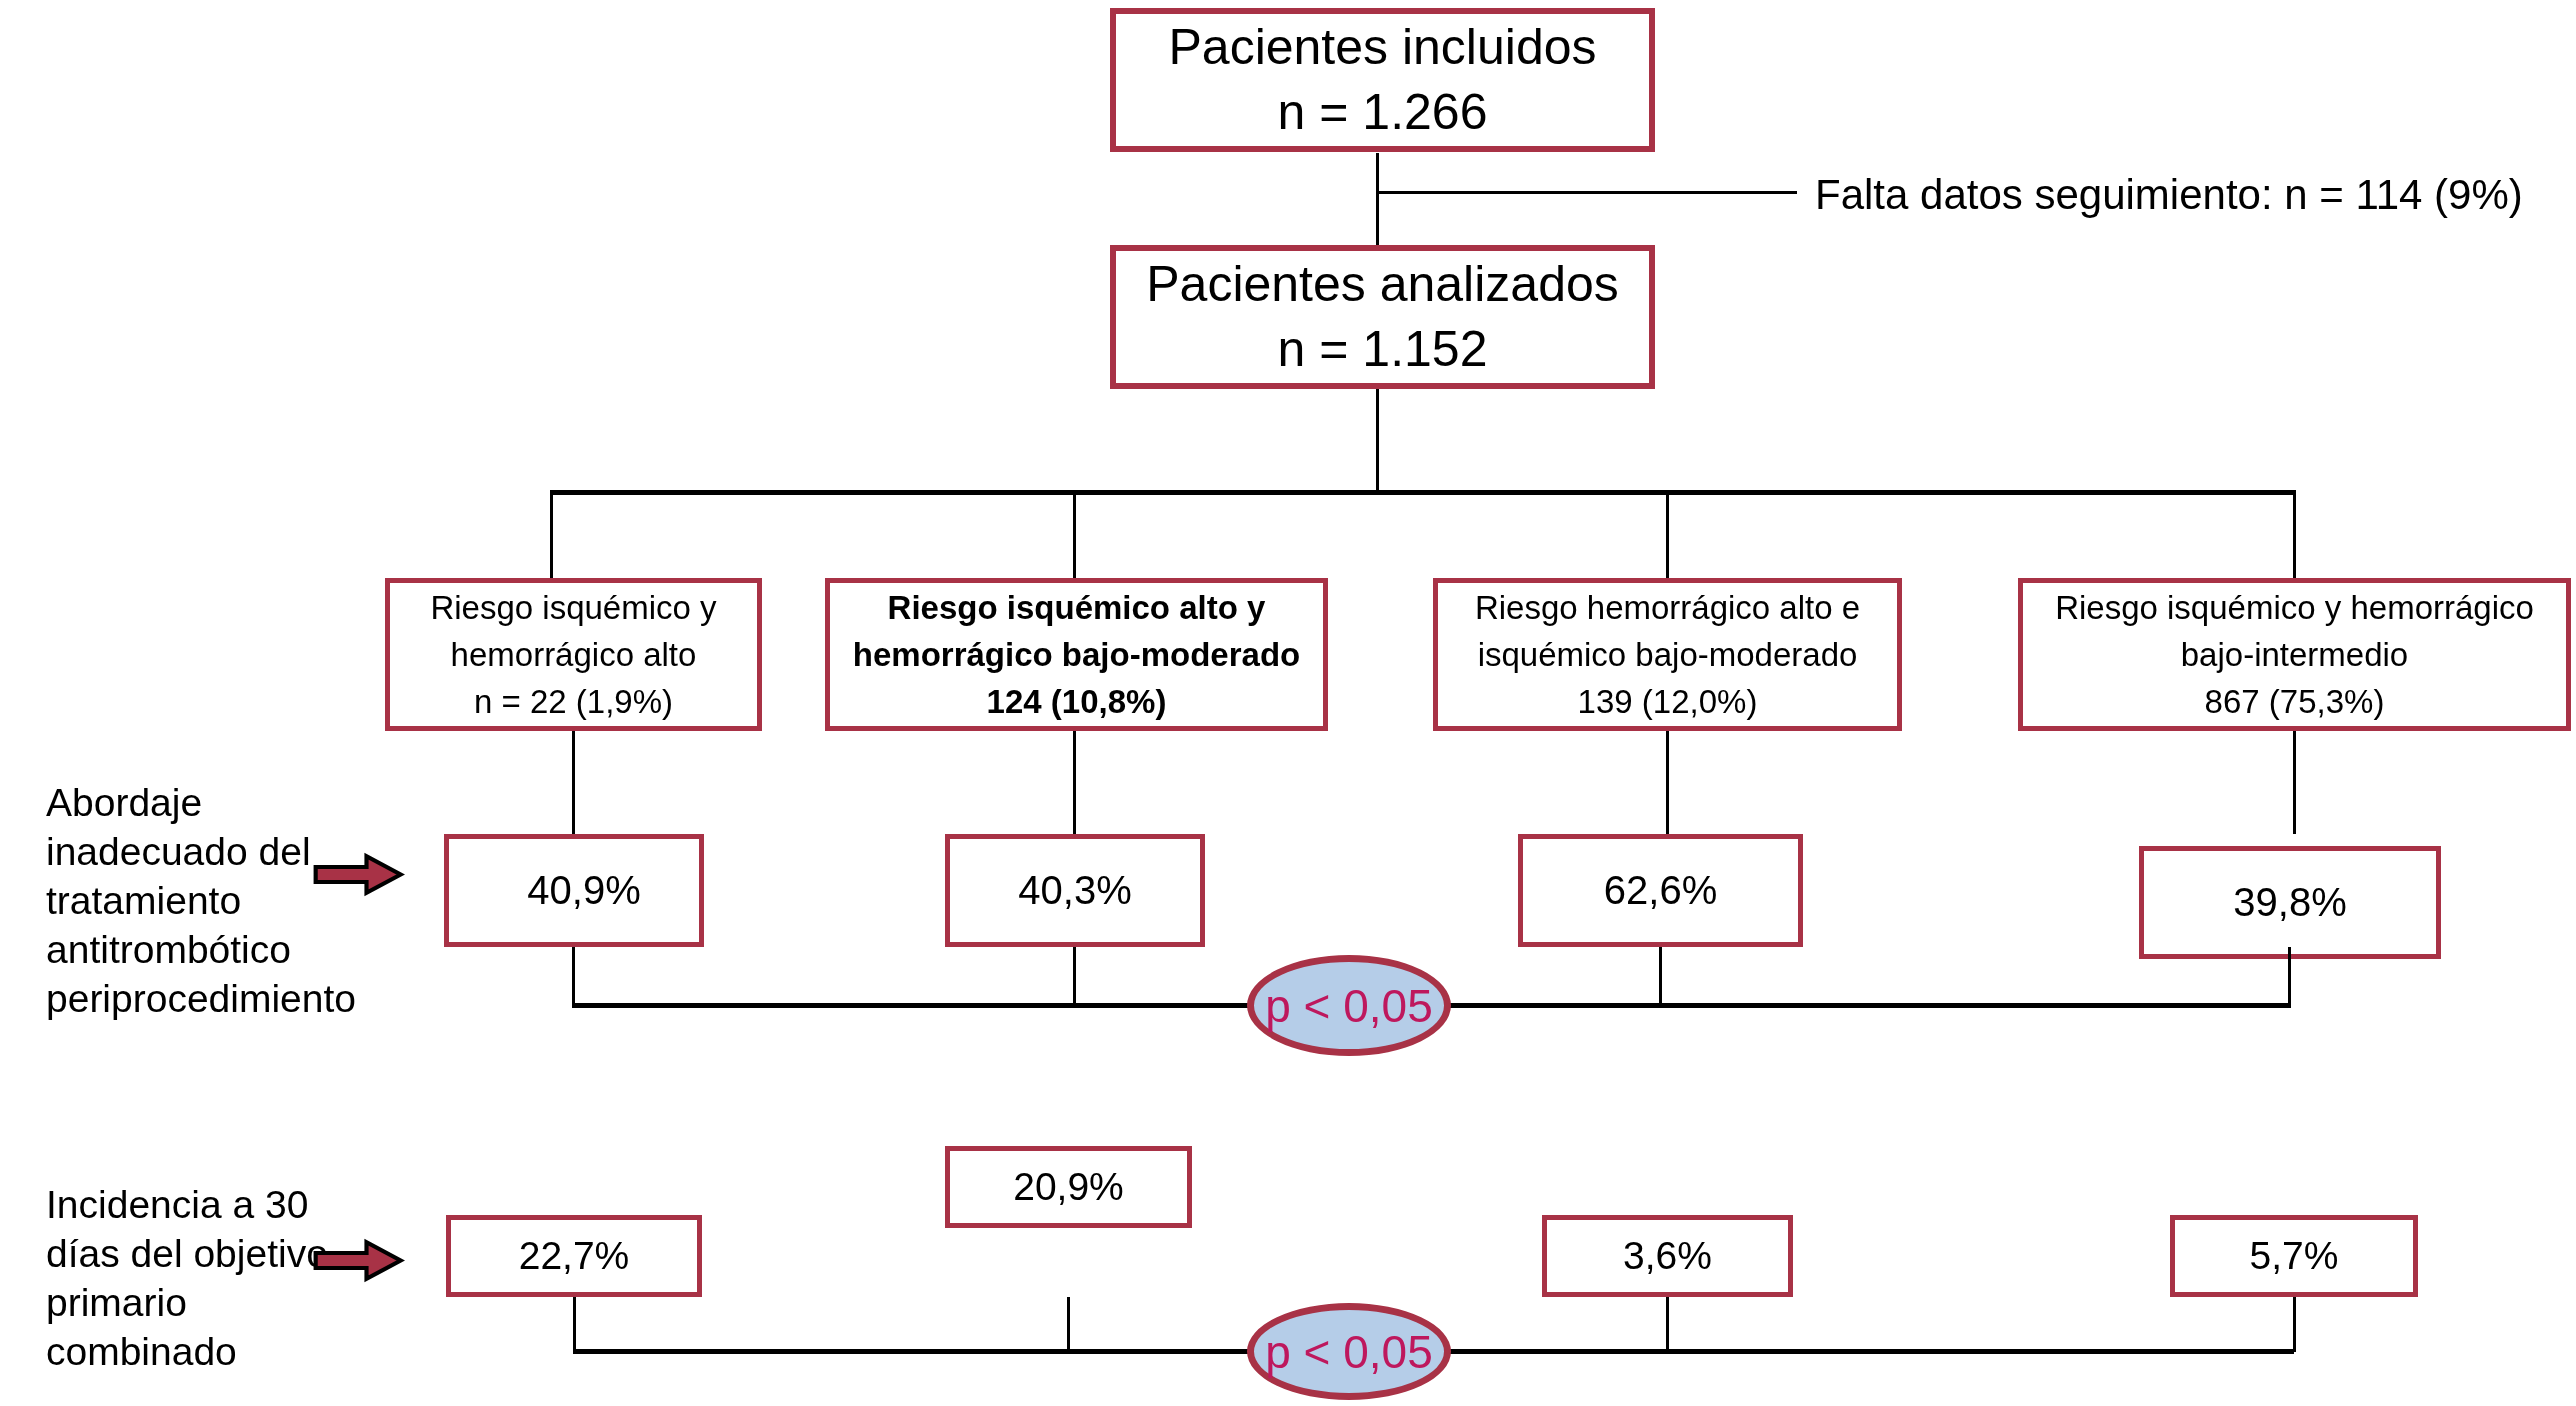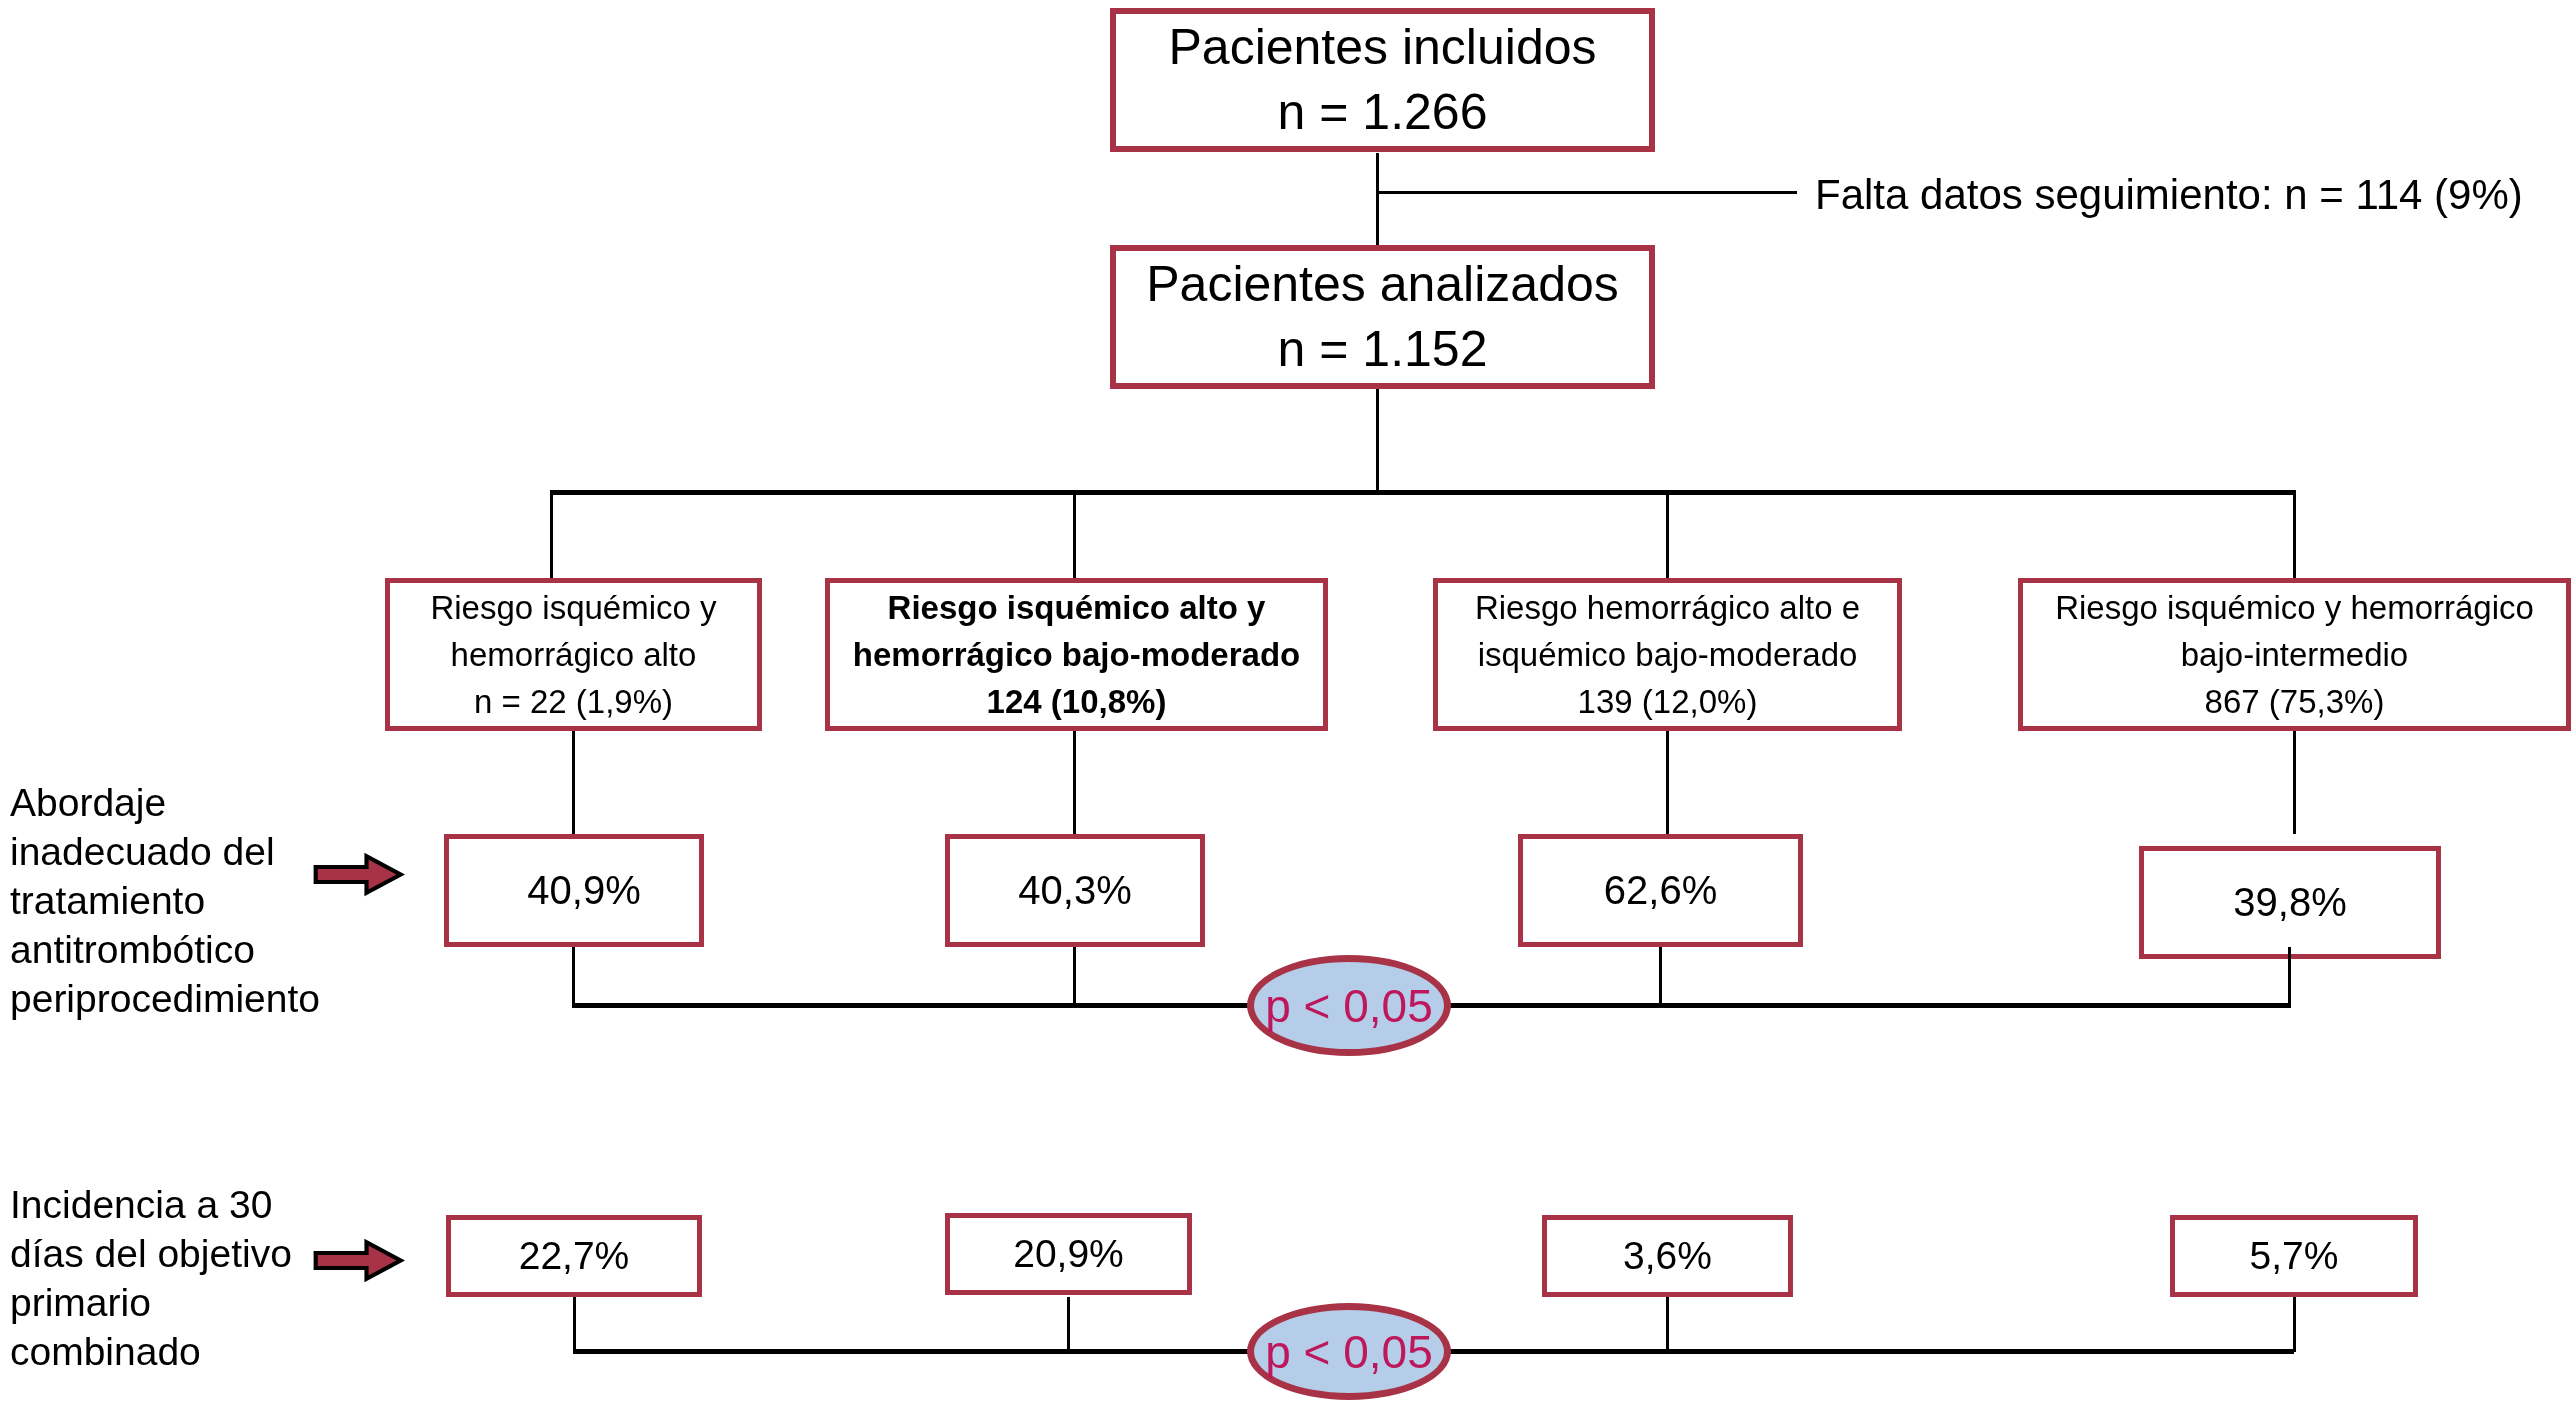--- a/index.html
+++ b/index.html
@@ -26,21 +26,21 @@
     position:absolute;
     box-sizing:border-box;
     background:#B5CDE8;
     border:7.5px solid #A83246;
     border-radius:50%;
     display:flex;align-items:center;justify-content:center;
     color:#be185d;
     font-size:46px;
   }
   .leftlabel{position:absolute;font-size:39px;}
-  .leftlabel div{line-height:49px;}
+  .leftlabel div{line-height:49px;margin-left:36px;}
   .note{position:absolute;font-size:42px;line-height:44px;white-space:nowrap;}
   .bigtext{font-size:50px;line-height:65px;}
   .branchtext{font-size:33px;line-height:47px;}
   .pct1{font-size:40px;}
   .pct2{font-size:39px;}
   .arrow{position:absolute;}
 </style>
 </head>
 <body>
 
@@ -137,21 +137,21 @@
     <div>primario</div>
     <div>combinado</div>
   </div>
   <svg class="arrow" style="left:313px;top:1238px;" width="92" height="45" viewBox="0 0 110 54">
     <polygon points="3,18 64,18 64,5 105,27 64,49 64,36 3,36" fill="#A83246" stroke="#000000" stroke-width="5" stroke-linejoin="miter"></polygon>
   </svg>
 
   <div class="rbox small pct2" style="left:446px;top:1215px;width:256px;height:82px;">
     <div>22,7%</div>
   </div>
-  <div class="rbox small pct2" style="left:945px;top:1213px;width:247px;height:82px;">
+  <div class="rbox small pct2" style="left:945px;top:1146px;width:247px;height:82px;">
     <div>20,9%</div>
   </div>
   <div class="rbox small pct2" style="left:1542px;top:1215px;width:251px;height:82px;">
     <div>3,6%</div>
   </div>
   <div class="rbox small pct2" style="left:2170px;top:1215px;width:248px;height:82px;">
     <div>5,7%</div>
   </div>
 
   <div class="line" style="left:573px;top:1297px;width:3.4px;height:55px;"></div>

